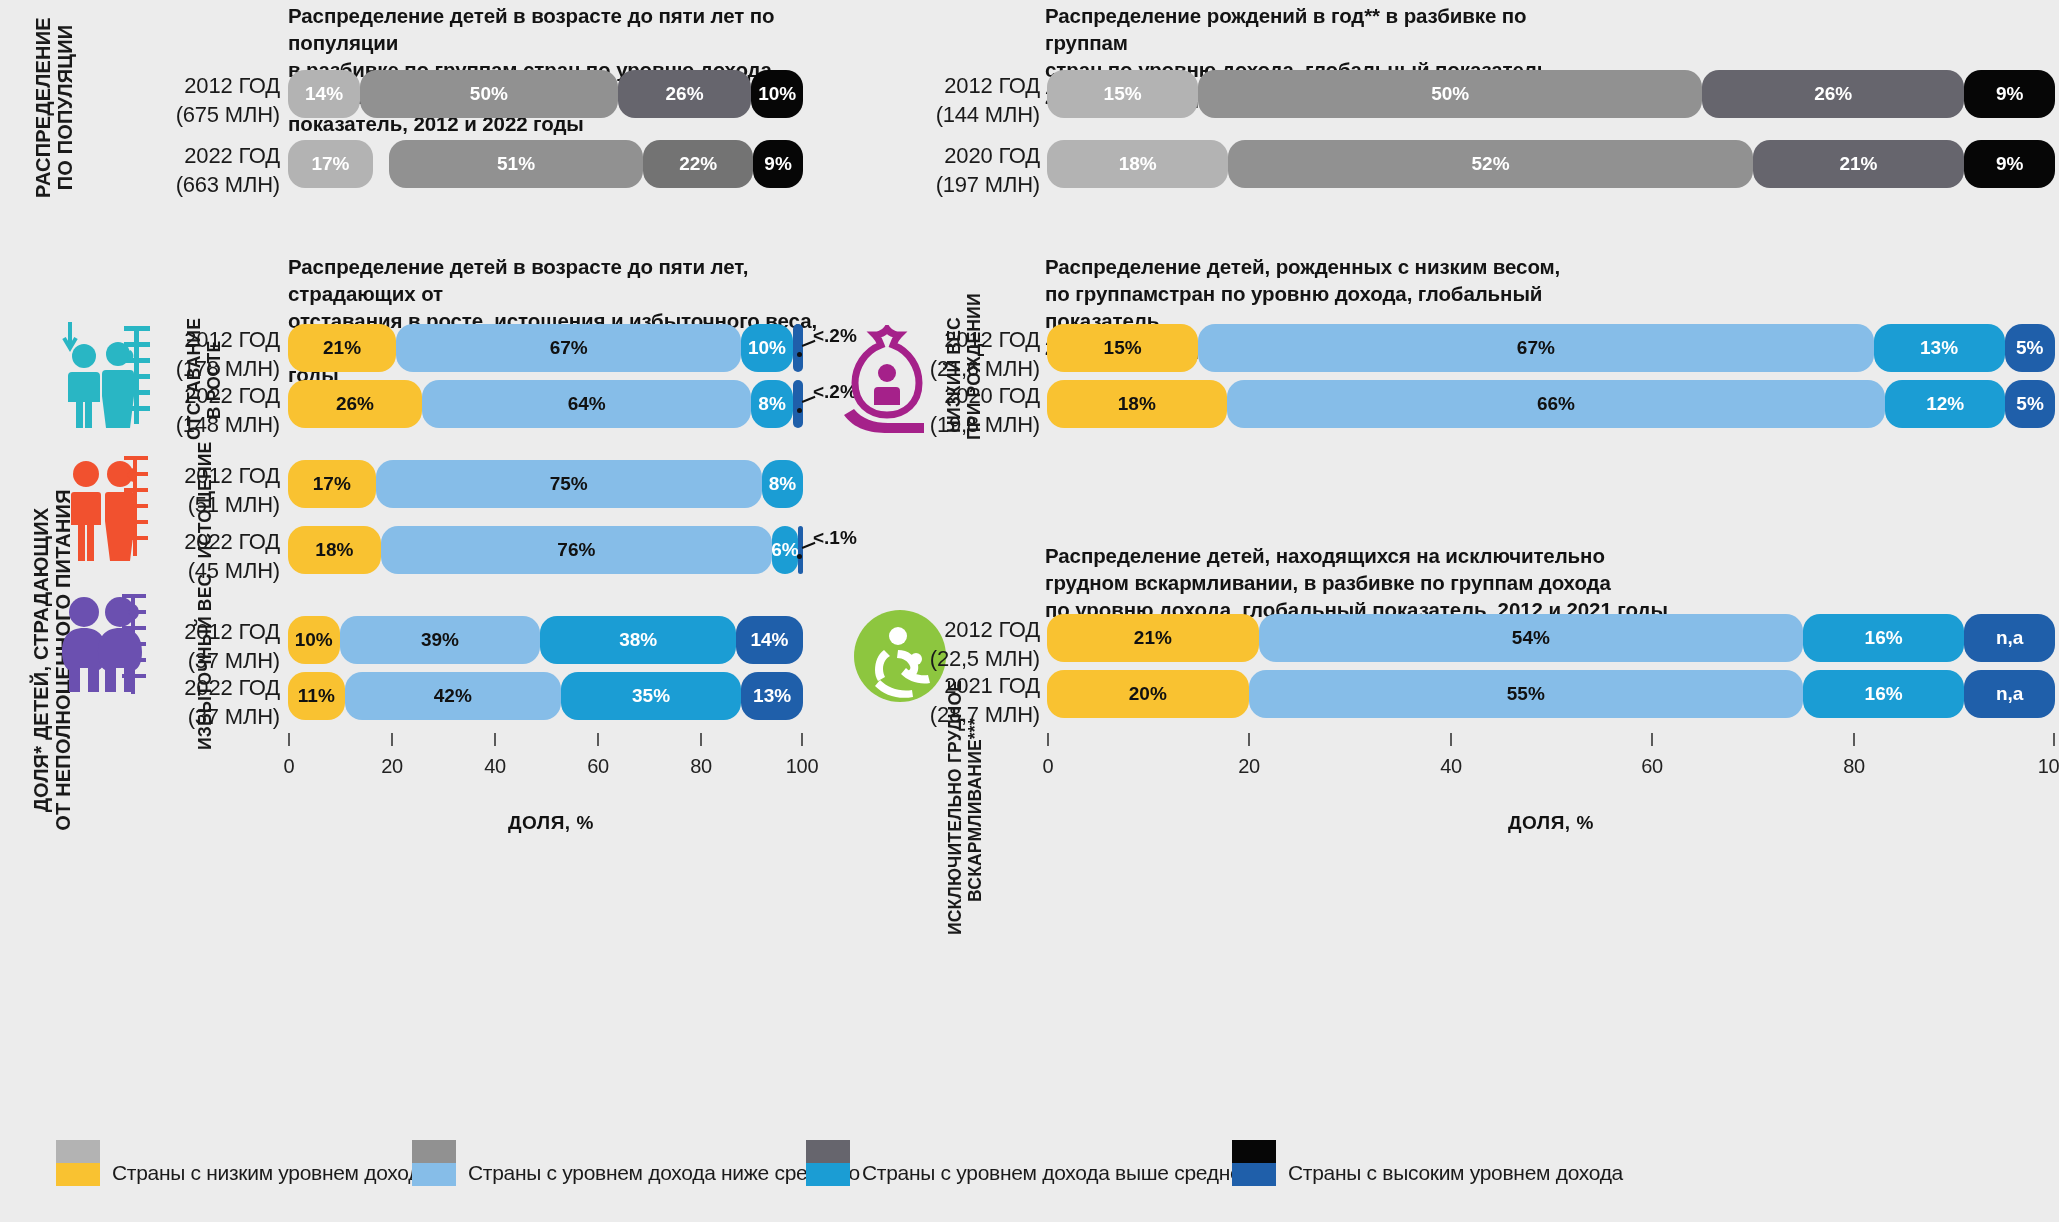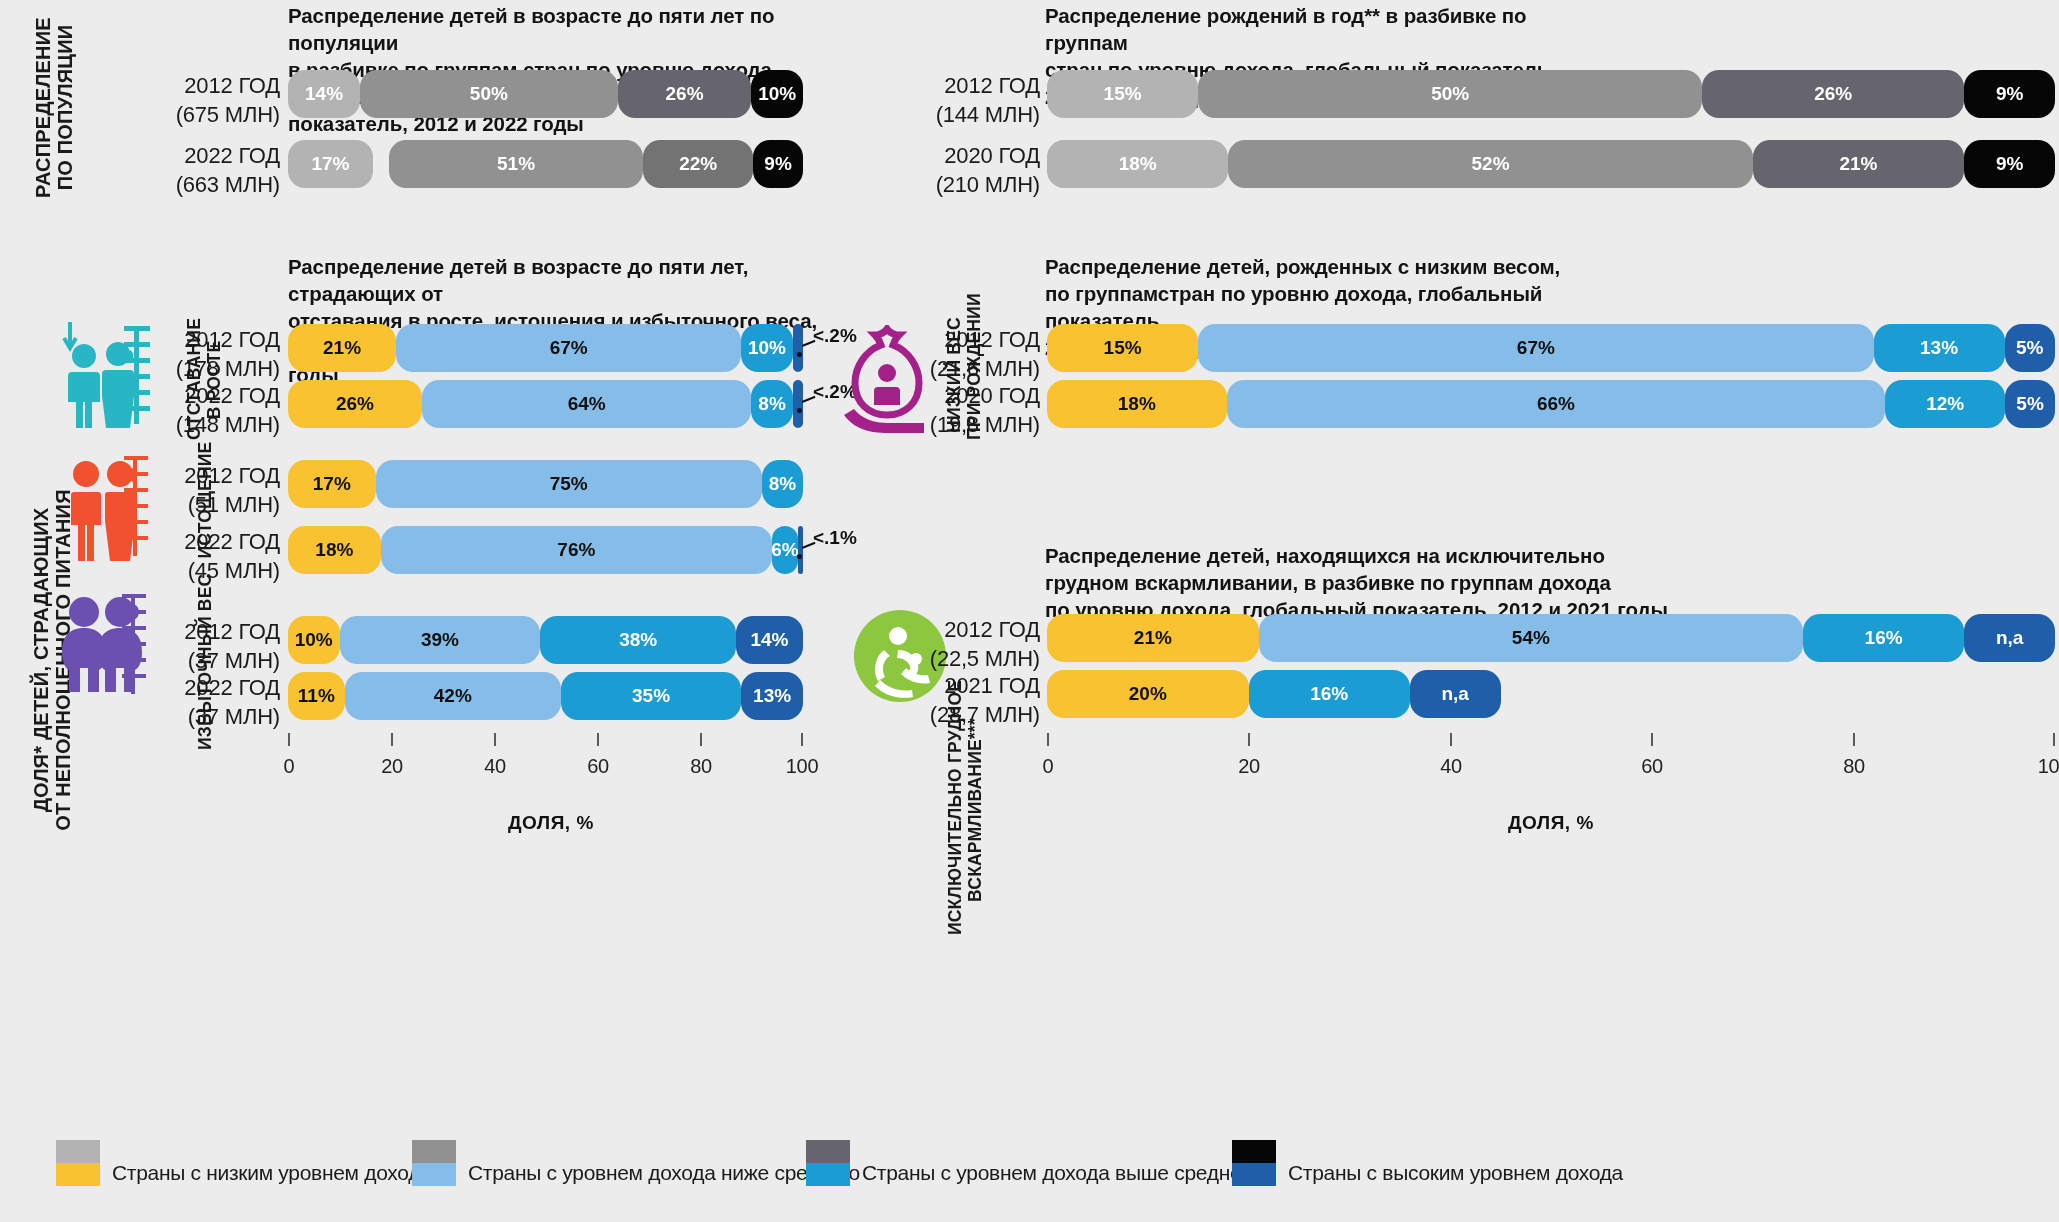--- a/index.html
+++ b/index.html
@@ -149,21 +149,21 @@
 </div>
 <div class="bar" style="left:1047px; top:70px; width:1008px; height:48px;">
   <div class="seg light" style="width:15%; background:#b3b3b3;">15%</div>
   <div class="seg light" style="width:50%; background:#919191;">50%</div>
   <div class="seg light" style="width:26%; background:#66656d;">26%</div>
   <div class="seg light" style="width:9%;  background:#060606;">9%</div>
 </div>
 
 <div class="rowlab" style="left:900px; top:142px; width:140px;">
   <span>2020 ГОД</span><br>
-  <span>(210 МЛН)</span>
+  <span>(197 МЛН)</span>
 </div>
 <div class="bar" style="left:1047px; top:140px; width:1008px; height:48px;">
   <div class="seg light" style="width:18%; background:#b3b3b3;">18%</div>
   <div class="seg light" style="width:52%; background:#919191;">52%</div>
   <div class="seg light" style="width:21%; background:#66656d;">21%</div>
   <div class="seg light" style="width:9%;  background:#060606;">9%</div>
 </div>
 
 <div class="ctitle" style="left:288px; top:253px; width:530px;">
   <span>Распределение детей в возрасте до пяти лет, страдающих от</span><br>
@@ -401,20 +401,21 @@
   <div class="seg light" style="width:16%; background:#1b9dd4;">16%</div>
   <div class="seg light" style="width:9%;  background:#1f5faa;">n,a</div>
 </div>
 
 <div class="rowlab" style="left:880px; top:672px; width:160px;">
   <span>2021 ГОД</span><br>
   <span>(28,7 МЛН)</span>
 </div>
 <div class="bar" style="left:1047px; top:670px; width:1008px; height:48px;">
   <div class="seg dark" style="width:20%; background:#f9c231;">20%</div>
+  <div class="seg dark" style="width:55%; background:#86bde8;">55%</div>
   <div class="seg light" style="width:16%; background:#1b9dd4;">16%</div>
   <div class="seg light" style="width:9%;  background:#1f5faa;">n,a</div>
 </div>
 
 <div class="axis" style="left:1047px; top:733px; width:1008px; height:60px;">
   <div class="tick" style="left:0px;"></div>
   <div class="tick" style="left:201px;"></div>
   <div class="tick" style="left:403px;"></div>
   <div class="tick" style="left:604px;"></div>
   <div class="tick" style="left:806px;"></div>

